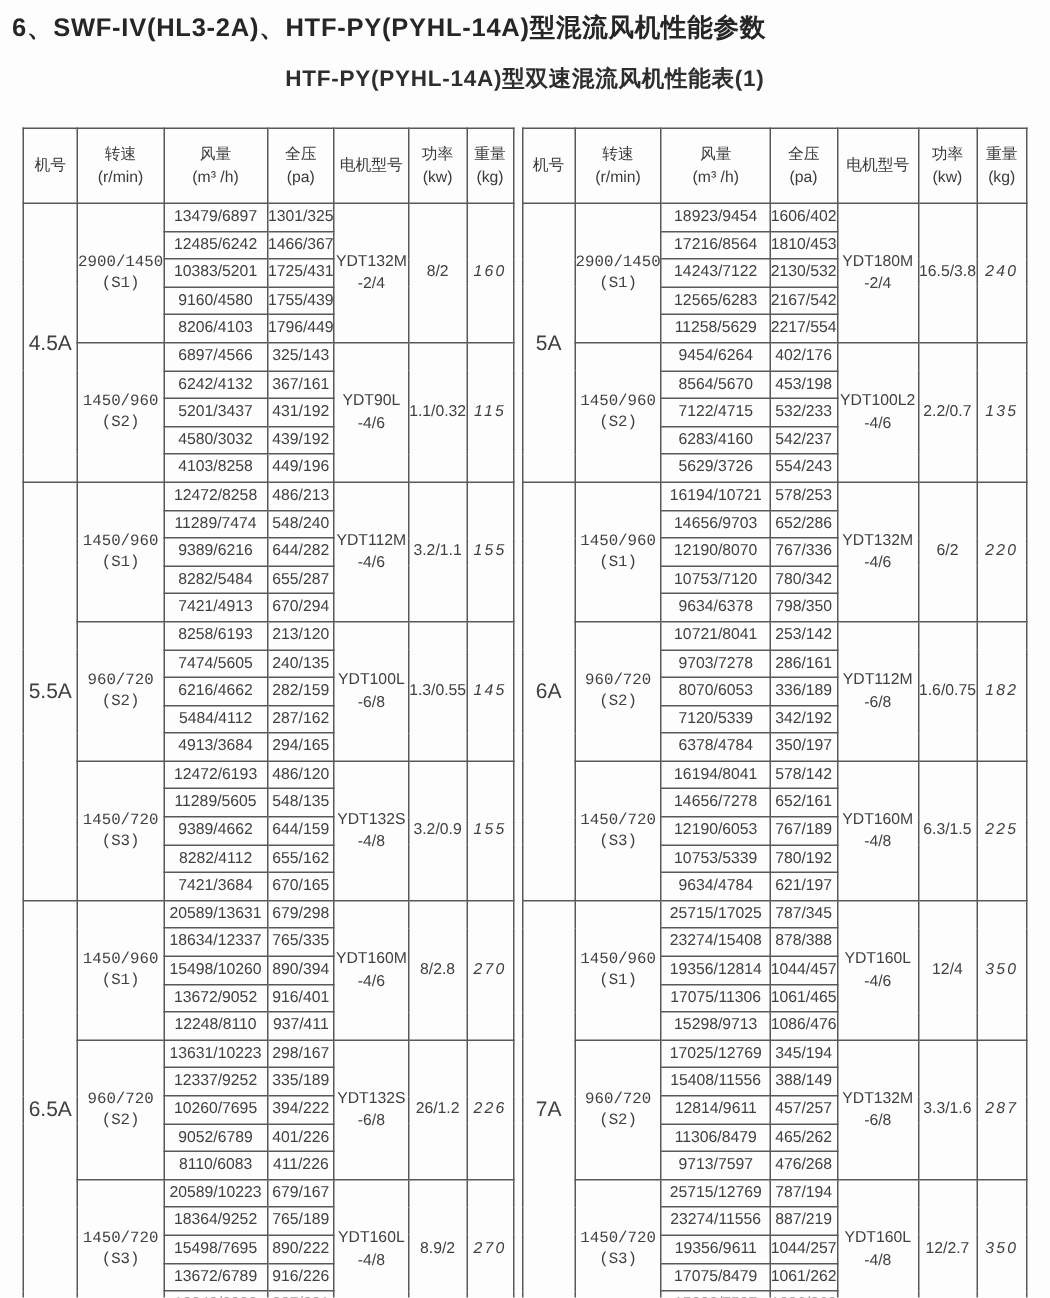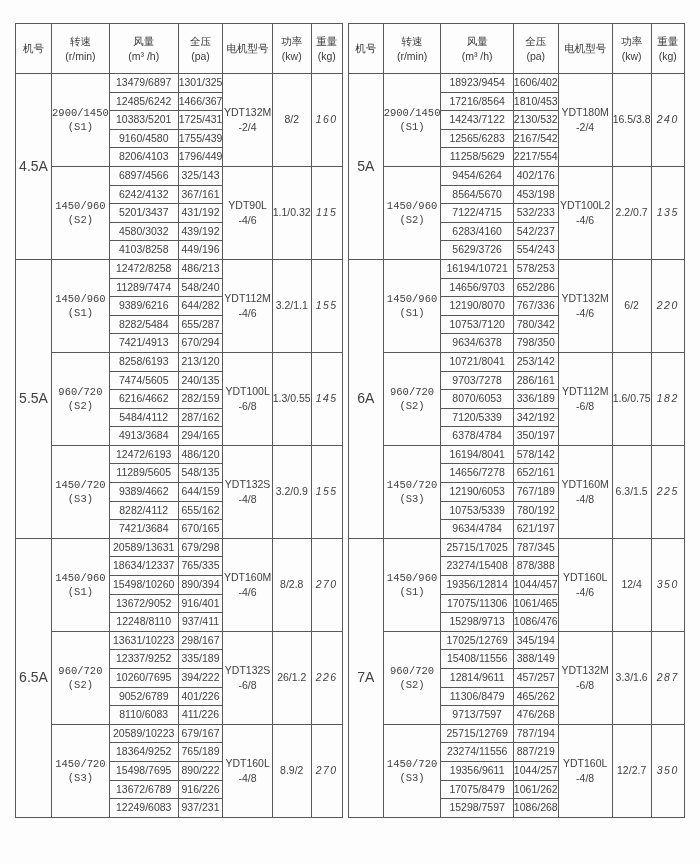--- a/index.html
+++ b/index.html
@@ -59,20 +59,22 @@
   }
   td.model { font-size: 14px; }
   td.motor { white-space: pre-line; line-height: 1.4; }
   td.weight { letter-spacing: 1.5px; font-style: italic; }
   td.speed div { line-height: 1.35; font-family: Liberation Mono, monospace; }
 </style>
 </head>
 <body>
 
 <div>
+  <div class="page-title">6、SWF-IV(HL3-2A)、HTF-PY(PYHL-14A)型混流风机性能参数</div>
+  <div class="table-title">HTF-PY(PYHL-14A)型双速混流风机性能表(1)</div>
   <div class="tables-wrap">
     <table>
       <colgroup>
         <col style="width:40px">
           <col style="width:48px">
           <col style="width:73px">
         <col style="width:42px">
           <col style="width:50px">
           <col style="width:36px">
           <col style="width:36px">

